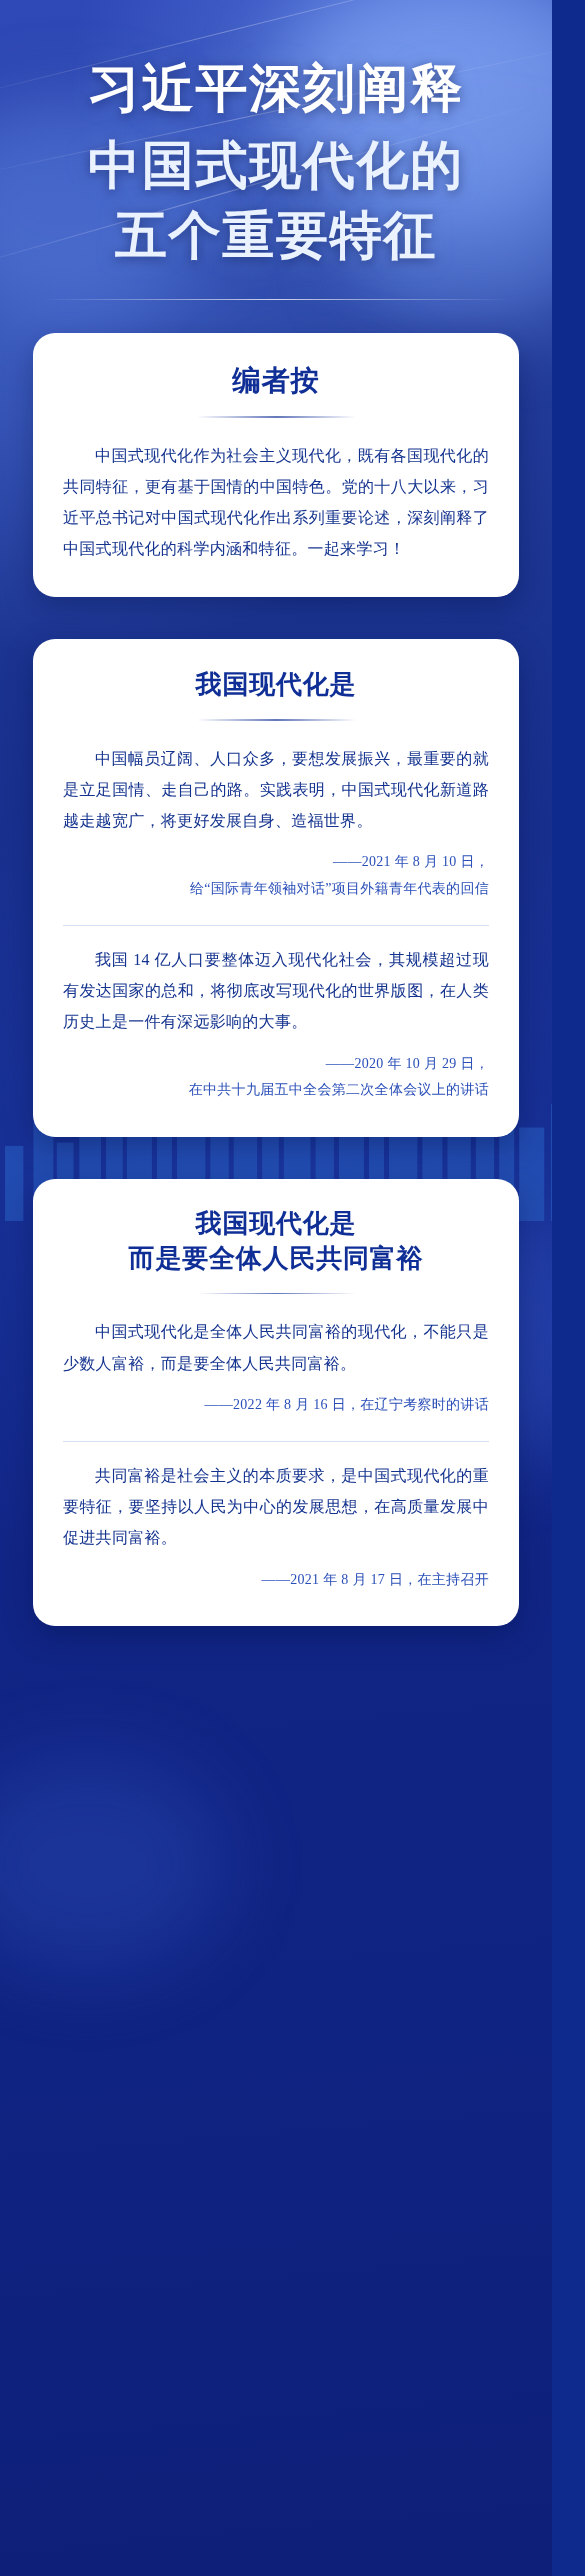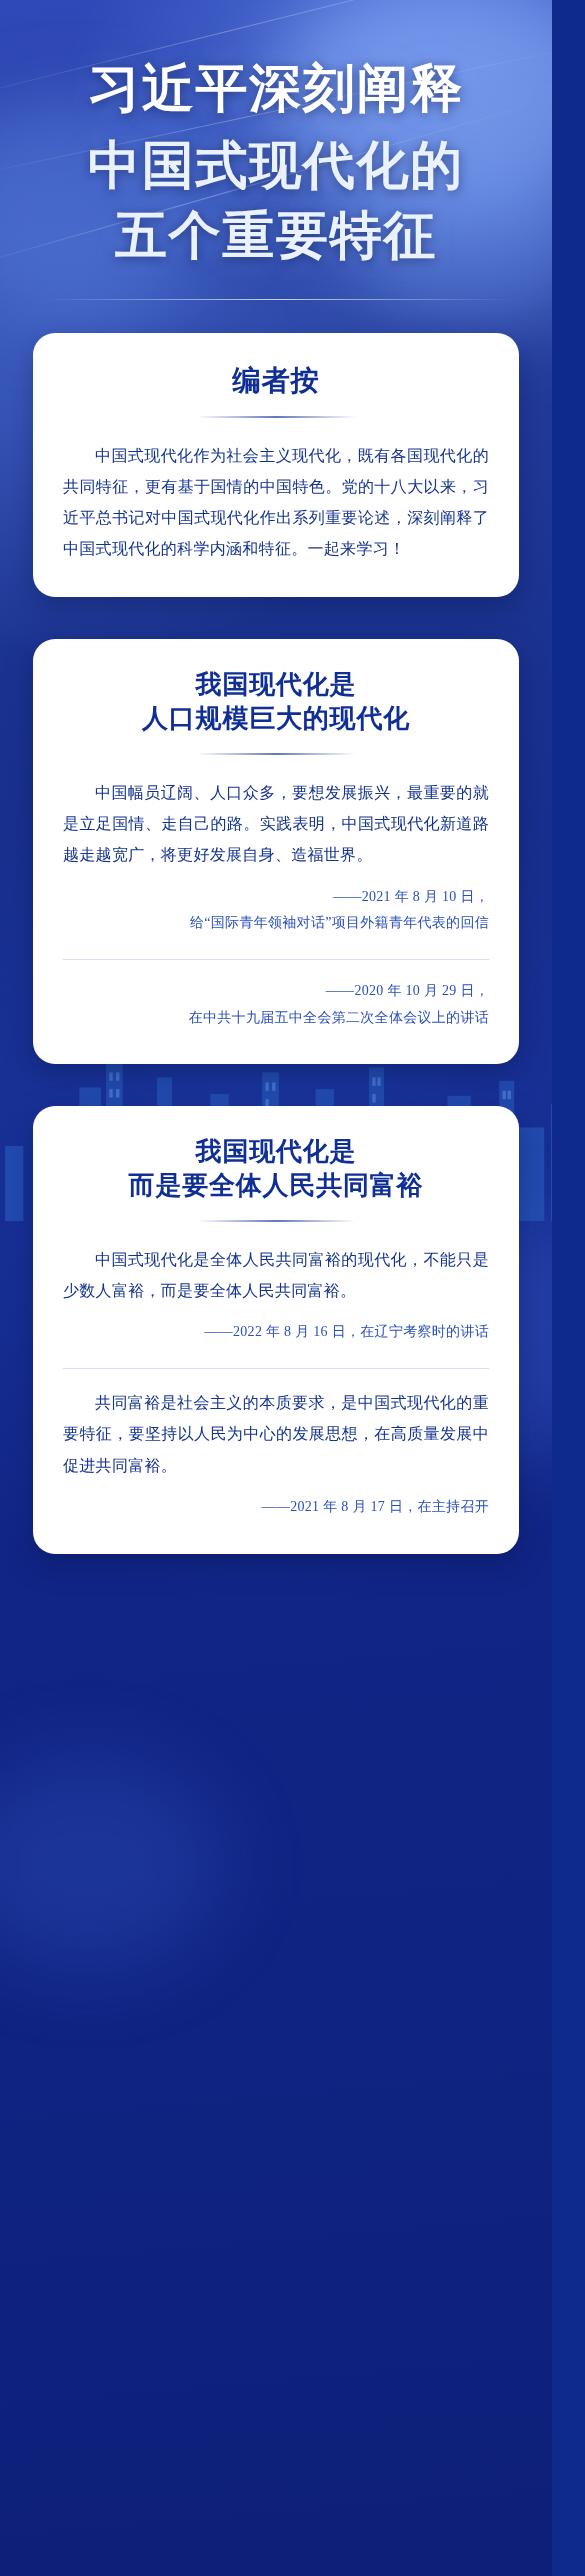--- a/index.html
+++ b/index.html
@@ -210,31 +210,31 @@
   <div class="cards">
 
     <div class="card">
       <div class="card-title">编者按</div>
       <div class="card-rule"></div>
       <div class="para">中国式现代化作为社会主义现代化，既有各国现代化的共同特征，更有基于国情的中国特色。党的十八大以来，习近平总书记对中国式现代化作出系列重要论述，深刻阐释了中国式现代化的科学内涵和特征。一起来学习！</div>
     </div>
 
     <div class="card">
       <div class="card-title small">我国现代化是</div>
-      <div class="card-title small">人口规模巨大的现代化</div>
       <div class="card-rule"></div>
 
       <div class="para">中国幅员辽阔、人口众多，要想发展振兴，最重要的就是立足国情、走自己的路。实践表明，中国式现代化新道路越走越宽广，将更好发展自身、造福世界。</div>
       <div class="source">
         <span class="l1">——2021 年 8 月 10 日，</span>
         <span class="l2">给“国际青年领袖对话”项目外籍青年代表的回信</span>
       </div>
 
       <div class="divider"></div>
 
+      <div class="para">我国 14 亿人口要整体迈入现代化社会，其规模超过现有发达国家的总和，将彻底改写现代化的世界版图，在人类历史上是一件有深远影响的大事。</div>
       <div class="source">
         <span class="l1">——2020 年 10 月 29 日，</span>
         <span class="l2">在中共十九届五中全会第二次全体会议上的讲话</span>
       </div>
     </div>
 
     <div class="card">
       <div class="card-title small">我国现代化是</div>
       <div class="card-title small">而是要全体人民共同富裕</div>
       <div class="card-rule"></div>

